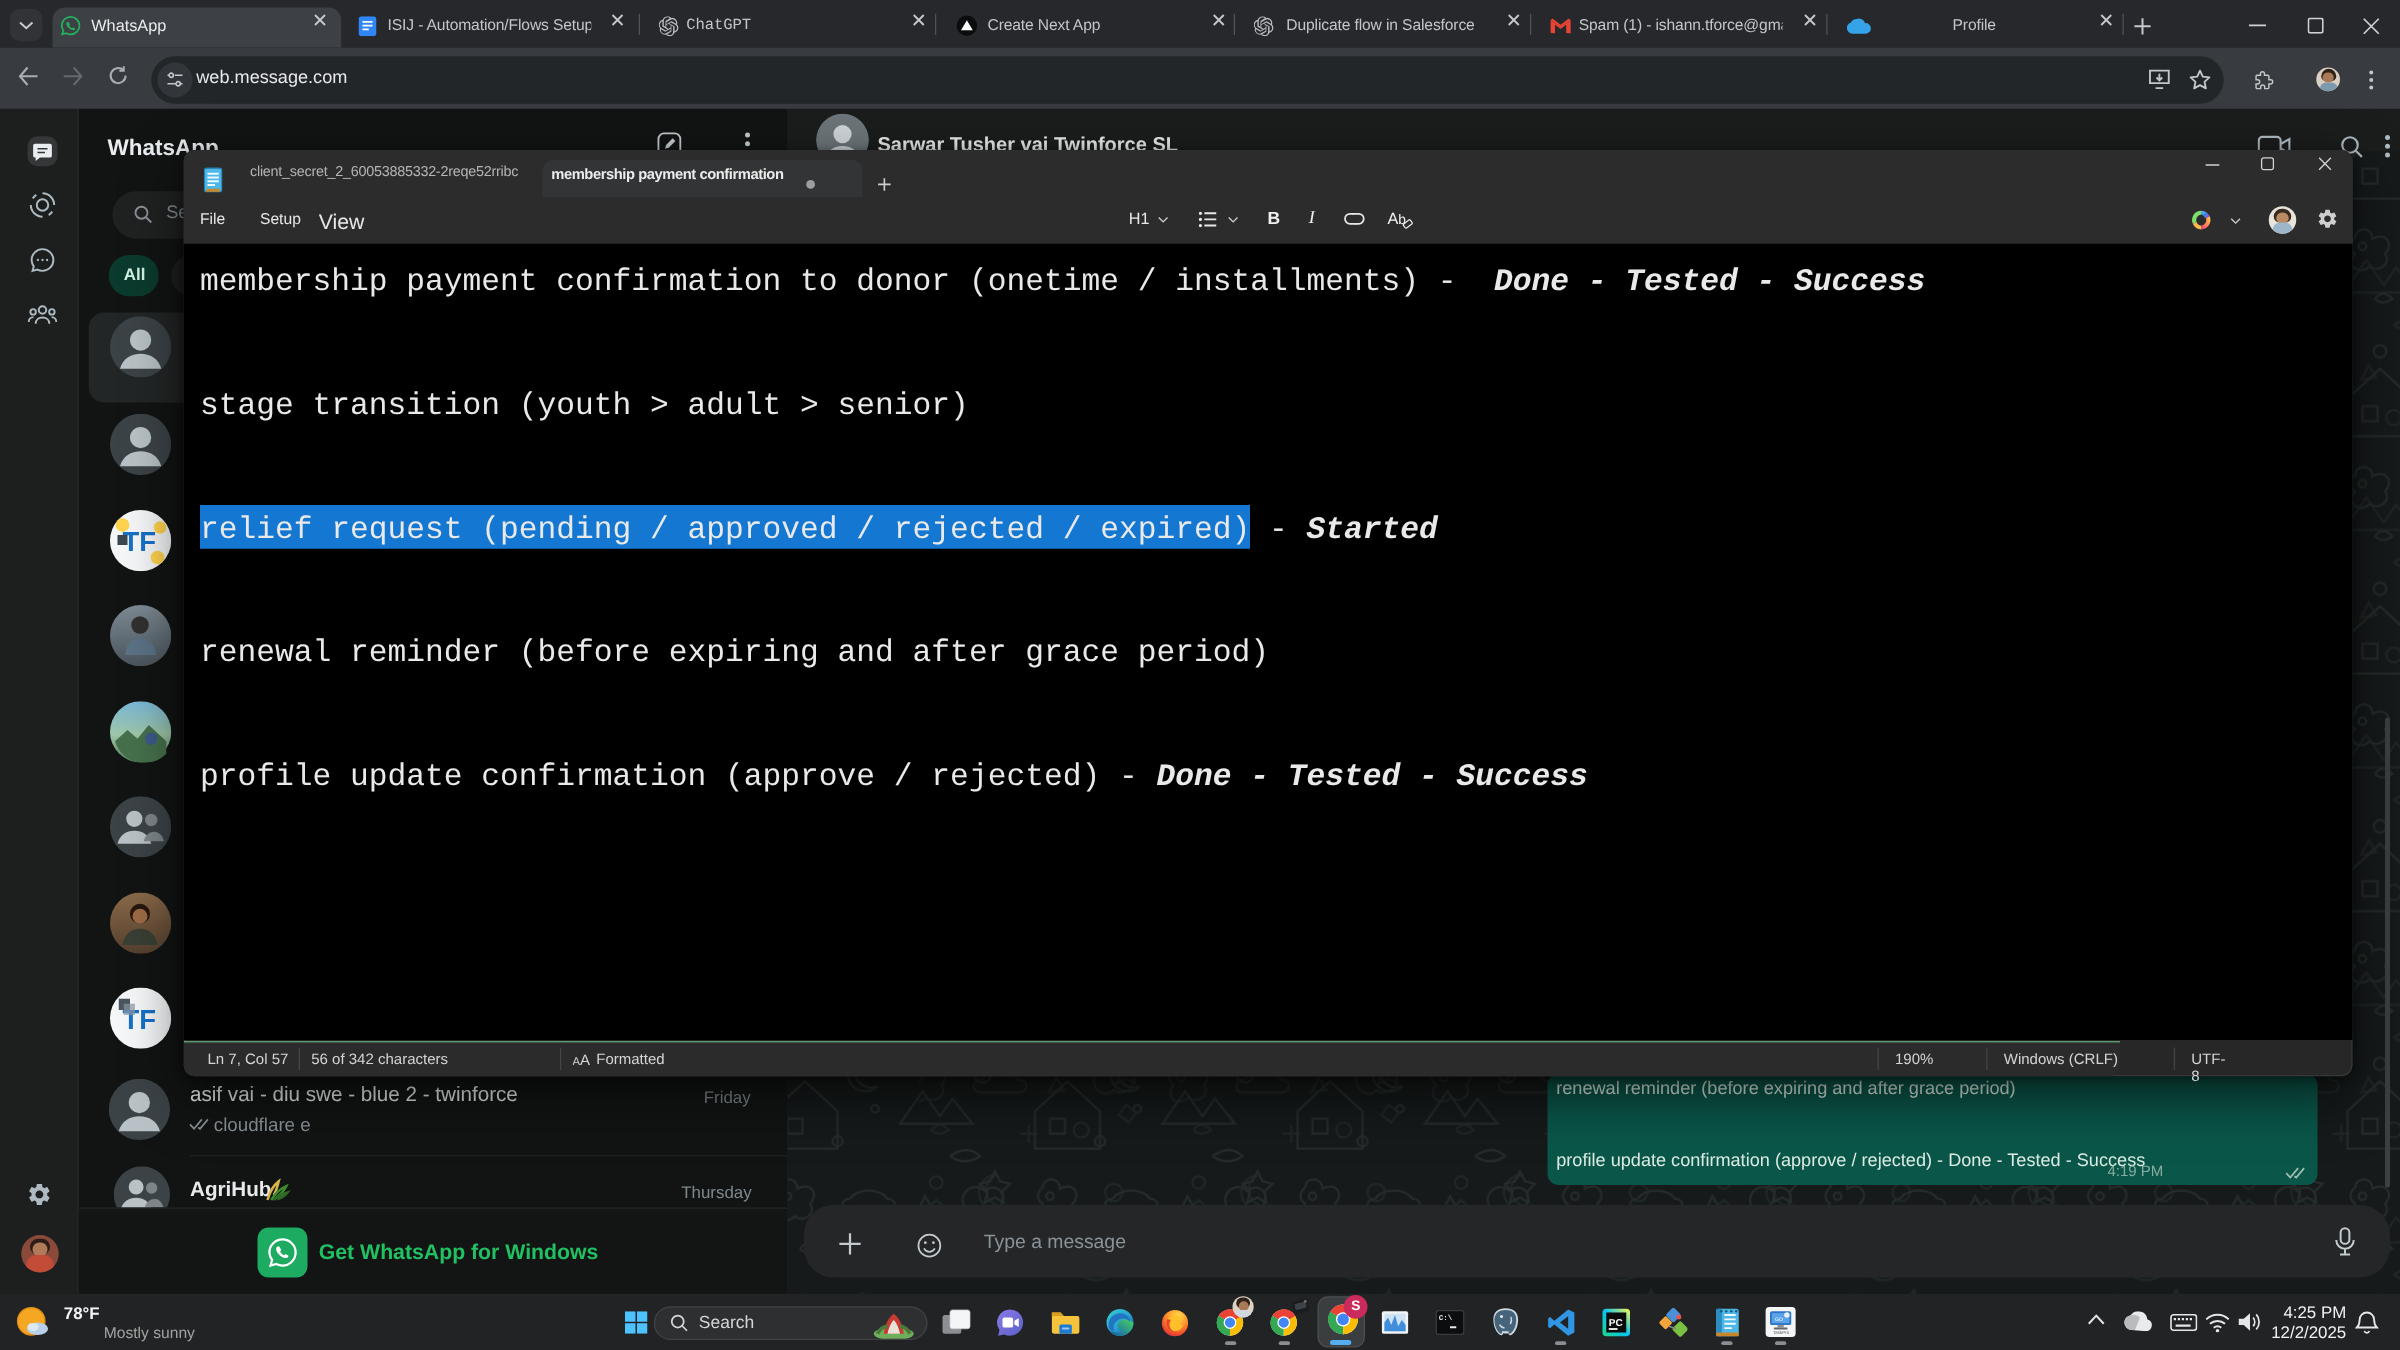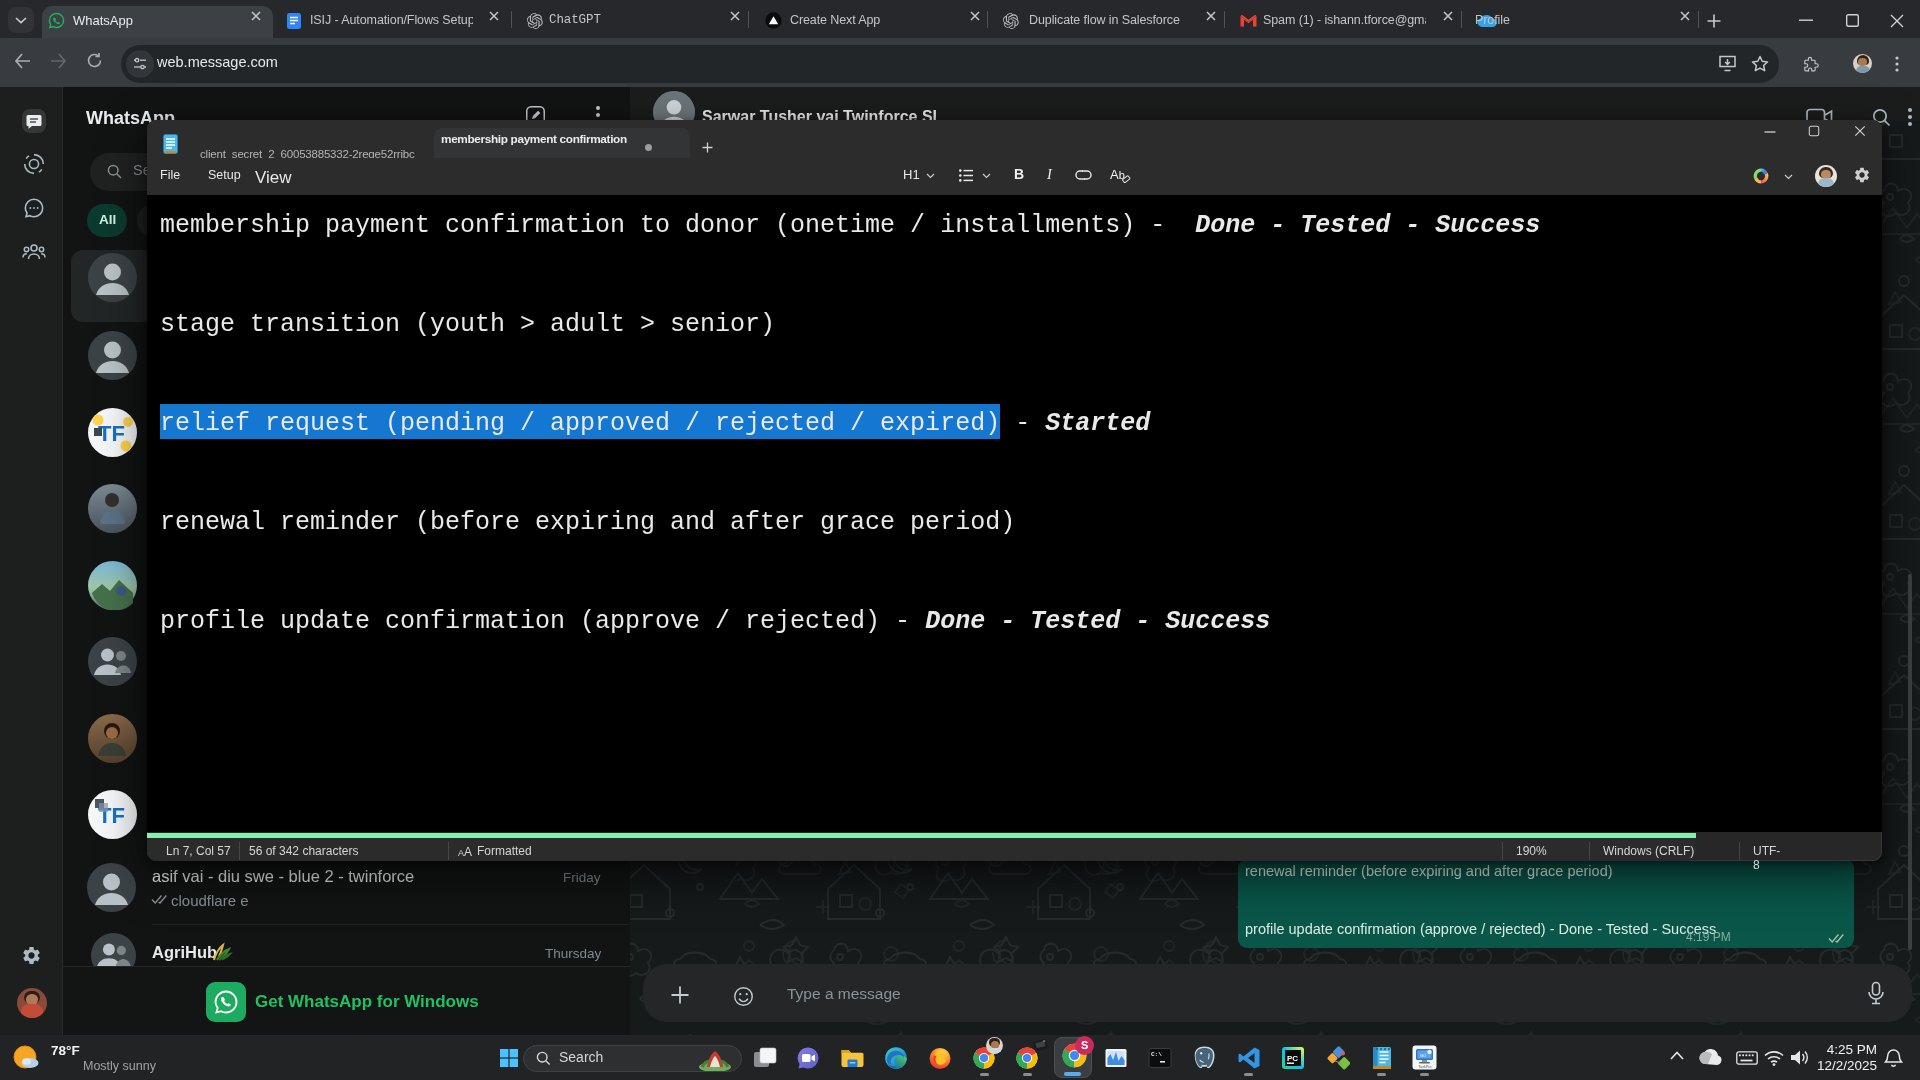--- a/index.html
+++ b/index.html
@@ -20,21 +20,21 @@
   #warail { left:0; top:84px; width:63px; height:951px; background:#1d1f1f; border-right:1px solid #2b2d2d; }
   #walist { left:63px; top:84px; width:567px; height:951px; background:#121414; }
   #wachat { left:630px; top:84px; width:1290px; height:951px; background:#161a1a; }
   #waheader { left:630px; top:84px; width:1290px; height:37px; background:#1b1d1d; }
 
   
   #notepad { left:147px; top:120px; width:1735px; height:741px; background:#272727; border-radius:9px; outline:1px solid rgba(70,70,72,.55); outline-offset:-1px; box-shadow:0 16px 45px rgba(0,0,0,.6), 0 2px 8px rgba(0,0,0,.4); z-index:50; }
   #np-tabs { position:absolute; left:0; top:0; width:1735px; height:38px; background:#2c2c2c; border-radius:9px 9px 0 0; }
   #np-menu { position:absolute; left:0; top:38px; width:1735px; height:37px; background:#2c2c2c; }
   #np-text { position:absolute; left:0; top:75px; width:1735px; height:637px; background:#000000; }
-  #np-status { position:absolute; left:0; top:713px; width:1549px; height:28px; background:#2b2b2b; border-top:5px solid #86efac; border-radius:0 0 9px 9px; font-size:12px; color:#d5d5d5; }
+  #np-status { position:absolute; left:0; top:713px; width:1549px; height:28px; background:#2b2b2b; border-top:1px solid #86efac; border-radius:0 0 9px 9px; font-size:12px; color:#d5d5d5; }
   .npline { position:absolute; left:13px; white-space:pre; font-family:"Liberation Mono", monospace; font-size:25px; line-height:33px; color:#e9e9e9; }
 
   
   #taskbar { left:0; top:1035px; width:1920px; height:45px; background:#212324; z-index:100; }
 .wavatar{position:absolute;}
 </style></head>
 <body>
 <div id="stage">
 
   <div class="abs" id="tabbar">
@@ -137,21 +137,21 @@
       <path d="M0.5 12.5 V2 L8.5 8 L16.5 2 V12.5 H13 V5.8 L8.5 9.2 L4 5.8 V12.5 Z" fill="#e94335"></path>
       <path d="M0.5 2 L2 0.8 L8.5 5.8 L15 0.8 L16.5 2 L8.5 8 Z" fill="#e94335"></path>
     </svg>
   <div class="abs tabtxt" style="left:1263px;">Spam (1) - ishann.tforce@gmai</div>
   <svg class="abs tclose" style="left:1441px;" viewBox="0 0 14 14">
       <path d="M3 3 L11 11 M11 3 L3 11" stroke="#c6c9cc" stroke-width="1.5"></path>
     </svg>
   <svg class="abs" style="left:1477px;top:14px;" width="20" height="14" viewBox="0 0 20 14">
       <path d="M8.3 1.2 c-2.1 0 -3.9 1.2 -4.8 3 a4.4 4.4 0 0 0 -3 4.2 a4.5 4.5 0 0 0 4.5 4.5 h10.5 a4.2 4.2 0 0 0 4.2 -4.2 a4.2 4.2 0 0 0 -4.6 -4.2 a5.3 5.3 0 0 0 -6.8 -3.3 z" fill="#35a3e8"></path>
     </svg>
-  <div class="abs tabtxt" style="left:1475px;">Profile</div>
+  <div class="abs tabtxt" style="left:1562px;">Profile</div>
   <svg class="abs tclose" style="left:1678px;" viewBox="0 0 14 14">
       <path d="M3 3 L11 11 M11 3 L3 11" stroke="#c6c9cc" stroke-width="1.5"></path>
     </svg>
   <svg class="abs" style="left:1706px;top:13px;" width="16" height="16" viewBox="0 0 16 16">
       <path d="M8 1.5 V14.5 M1.5 8 H14.5" stroke="#c6c9cc" stroke-width="1.6"></path>
     </svg>
   <svg class="abs" style="left:1799px;top:19px;" width="14" height="3" viewBox="0 0 14 3">
       <line x1="0" y1="1.2" x2="14" y2="1.2" stroke="#cfd2d5" stroke-width="1.4"></line>
     </svg>
   <svg class="abs" style="left:1846px;top:14px;" width="13" height="13" viewBox="0 0 13 13">
@@ -404,21 +404,21 @@
     <div id="np-tabs">
       <svg class="abs" style="left:16px;top:13px;" width="15" height="21" viewBox="0 0 15 21">
           <rect x="0.5" y="1.5" width="14" height="19" rx="2" fill="#4db8e8"></rect>
           <rect x="0.5" y="1.5" width="14" height="19" rx="2" fill="none" stroke="#2a7fb0" stroke-width="1"></rect>
           <rect x="2" y="18" width="11" height="2.4" fill="#c8882a"></rect>
           <line x1="3" y1="6" x2="12" y2="6" stroke="#eef8fd" stroke-width="1.6"></line>
           <line x1="3" y1="9" x2="12" y2="9" stroke="#eef8fd" stroke-width="1.6"></line>
           <line x1="3" y1="12" x2="12" y2="12" stroke="#eef8fd" stroke-width="1.6"></line>
           <line x1="3" y1="15" x2="9" y2="15" stroke="#eef8fd" stroke-width="1.6"></line>
         </svg>
-      <div class="abs" style="left:53px;top:28px;font-size:11.5px;letter-spacing:-0.2px;color:#b5b5b5;width:229px;overflow:hidden;white-space:nowrap;">client_secret_2_60053885332-2reqe52rribc</div>
+      <div class="abs" style="left:53px;top:12px;font-size:11.5px;letter-spacing:-0.2px;color:#b5b5b5;width:229px;overflow:hidden;white-space:nowrap;">client_secret_2_60053885332-2reqe52rribc</div>
       <div class="abs" style="left:287px;top:8px;width:256px;height:30px;background:#333436;border-radius:8px 8px 0 0;"></div>
       <div class="abs" style="left:294px;top:12px;font-size:11.8px;letter-spacing:-0.35px;font-weight:700;color:#ececec;white-space:nowrap;">membership payment confirmation</div>
       <div class="abs" style="left:498px;top:24px;width:7px;height:7px;border-radius:50%;background:#9d9d9d;"></div>
       <svg class="abs" style="left:555px;top:22px;" width="11" height="11" viewBox="0 0 11 11">
           <path d="M5.5 0.5 V10.5 M0.5 5.5 H10.5" stroke="#d0d0d0" stroke-width="1.3"></path>
         </svg>
 
       <svg class="abs" style="left:1617px;top:5px;" width="12" height="14" viewBox="0 0 12 14">
           <line x1="0.5" y1="7" x2="11.5" y2="7" stroke="#d2d2d2" stroke-width="1.3"></line>
         </svg>

